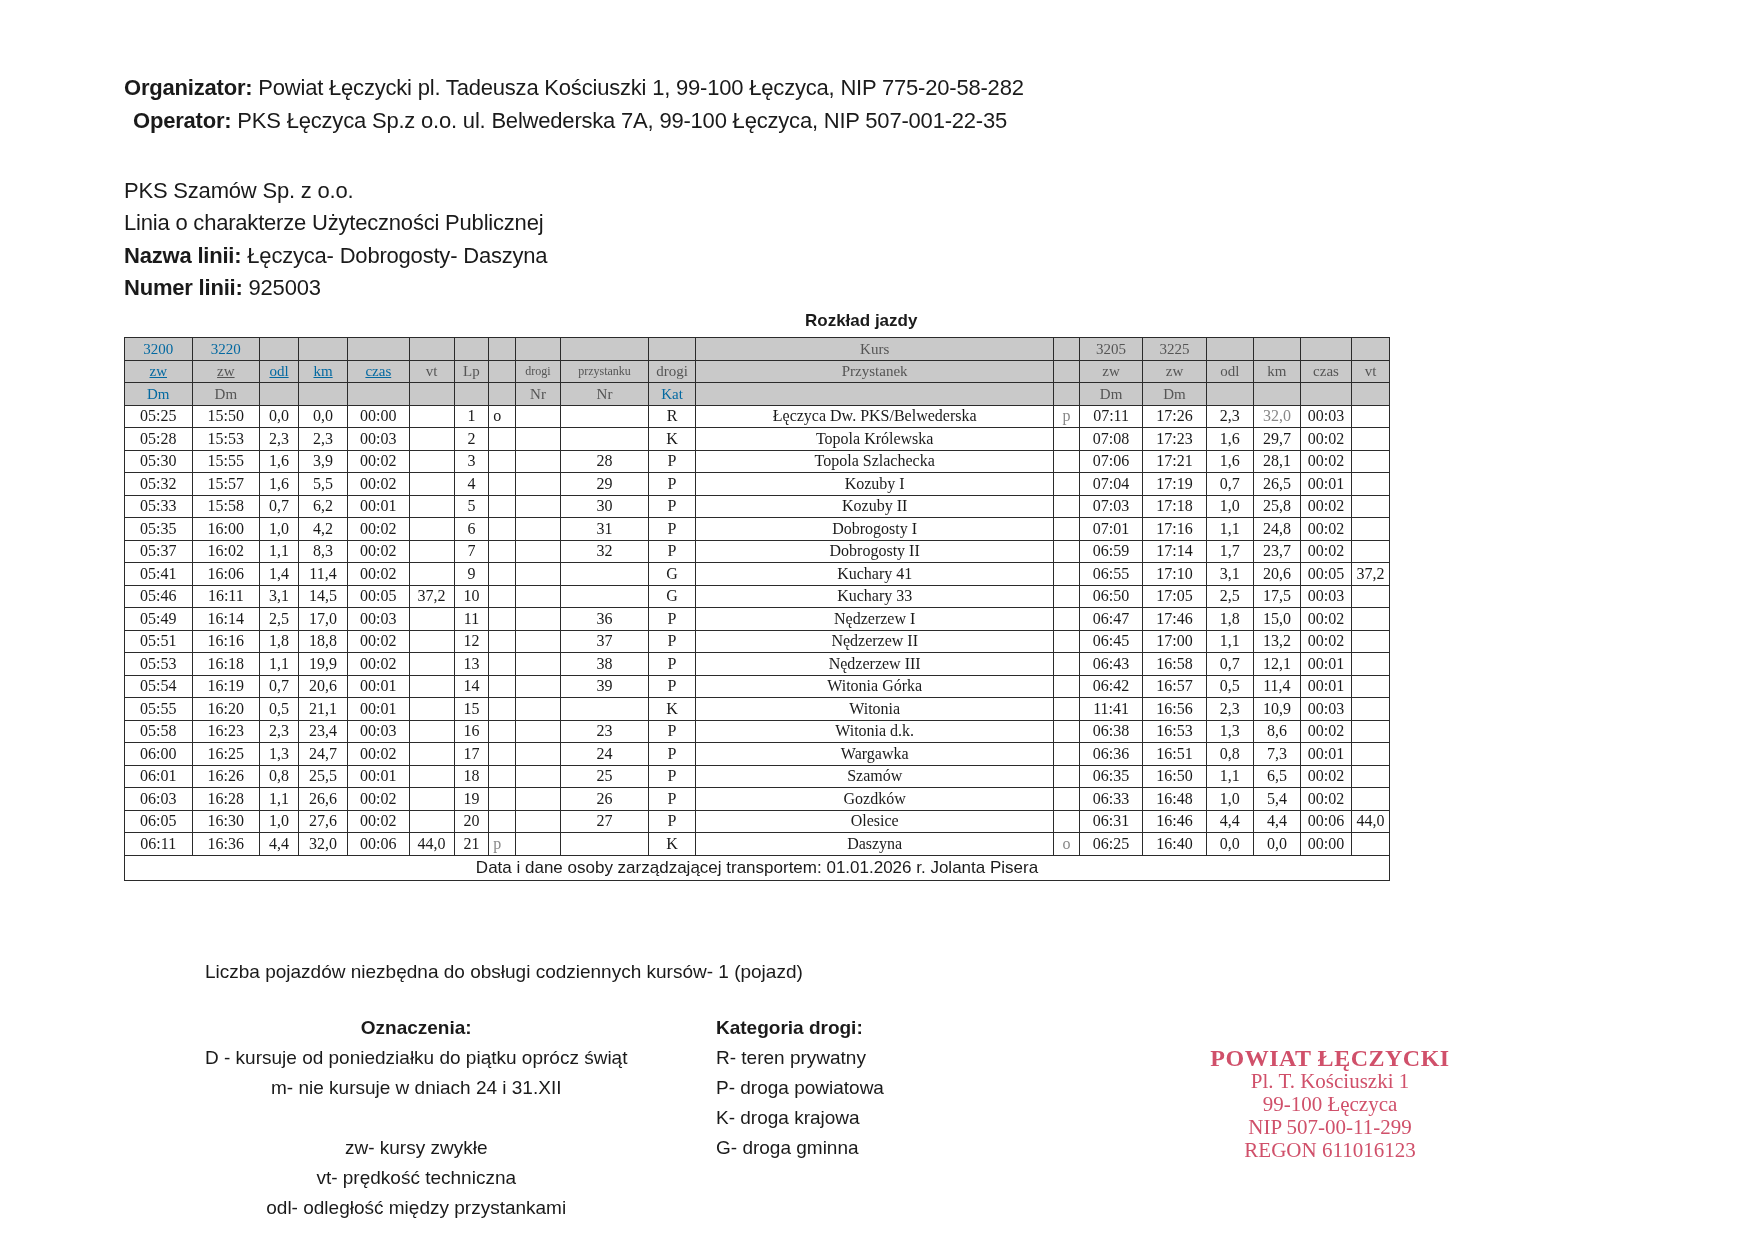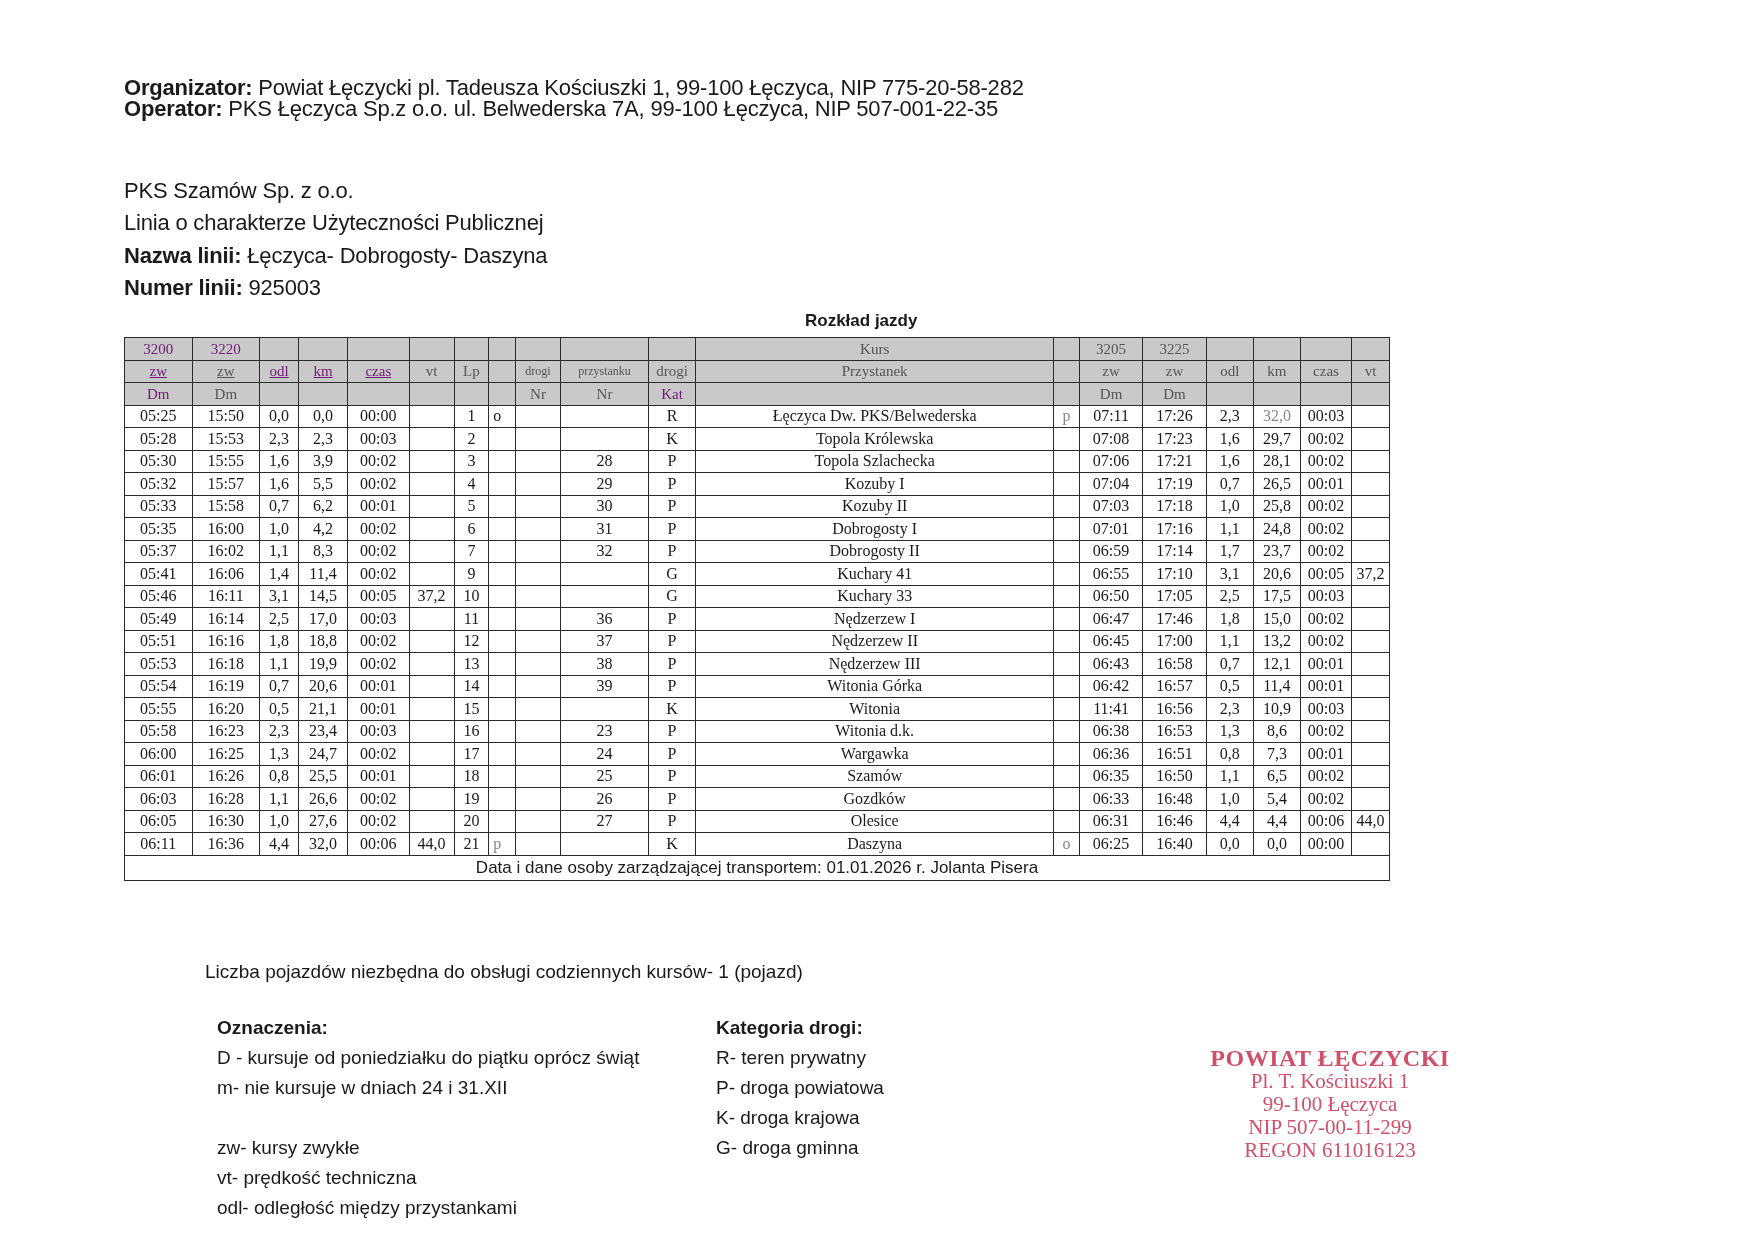--- a/index.html
+++ b/index.html
@@ -2,41 +2,41 @@
 <html><head>
 <meta charset="utf-8">
 <style>
   html, body { margin: 0; padding: 0; background: #ffffff; }
   body { width: 1754px; height: 1240px; position: relative; overflow: hidden; color: #1a1a1a; }
   .sans { font-family: "Liberation Sans", "DejaVu Sans", sans-serif; }
   .serif { font-family: "Liberation Serif", "DejaVu Serif", serif; }
   .hdr-line { position: absolute; left: 124px; font-size: 22px; letter-spacing: -0.2px; }
   .hdr-line b { font-weight: bold; }
   #org { top: 75px; }
-  #opr { top: 96px; }
+  #opr { top: 108px; margin-left: 9px; }
   #l1 { top: 178px; }
   #l2 { top: 210px; }
   #l3 { top: 243px; }
   #l4 { top: 275px; }
   #rozklad { position: absolute; left: 805px; top: 311px; font-size: 17px; font-weight: bold; }
 
   table.tt { position: absolute; left: 124px; top: 337px; width: 1266px; border-collapse: collapse; table-layout: fixed; }
   table.tt td { border: 1.6px solid #2b2b2b; height: 21.5px; padding: 0; text-align: center; font-size: 16px; line-height: 20px; white-space: nowrap; overflow: hidden; }
   table.tt tr.h td { background: #c9c9c9; color: #555; font-size: 15px; }
   table.tt tr.h td.u { text-decoration: underline; }
   table.tt tr.h td.sm { font-size: 12px; }
-  table.tt tr.h td.dark { color: #701a75; }
+  table.tt tr.h td.dark { color: #0369a1; }
   table.tt td.l { text-align: left; padding-left: 4px; }
   table.tt td.stop { font-size: 16px; }
   table.tt td.faint { color: #888; }
   table.tt tr.foot td { height: 24px; font-size: 17px; }
 
   .notes { position: absolute; font-size: 19px; line-height: 30px; }
   #liczba { left: 205px; top: 957px; }
-  #ozn { left: 217px; top: 1013px; }
+  #ozn { left: 205px; top: 1013px; text-align: center; }
   #ozn .t { font-weight: bold; }
   #ozn .gap { height: 30px; }
   #kat { left: 716px; top: 1013px; }
   #kat .t { font-weight: bold; }
 
   .stamp { position: absolute; left: 1180px; top: 1047px; width: 300px; text-align: center; color: #d0506a; font-size: 21px; line-height: 23px; }
   .stamp .big { font-size: 24px; font-weight: bold; letter-spacing: 0.5px; }
 </style>
 </head>
 <body>

